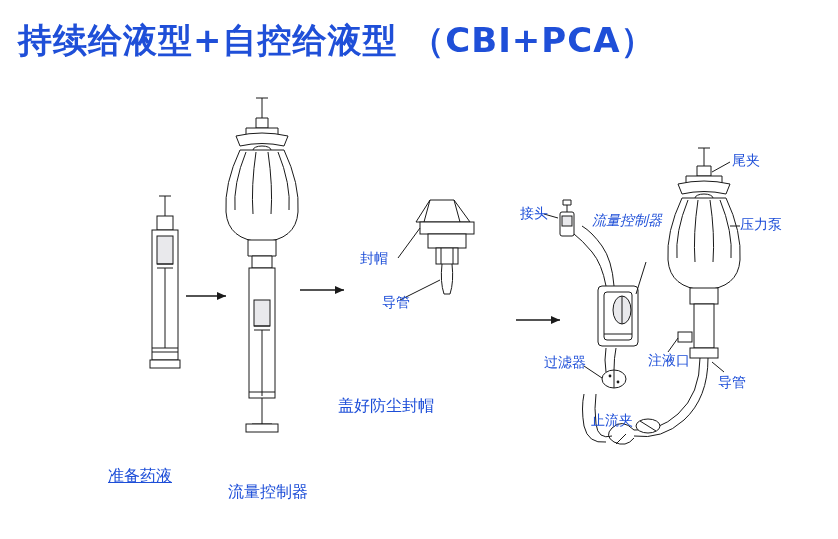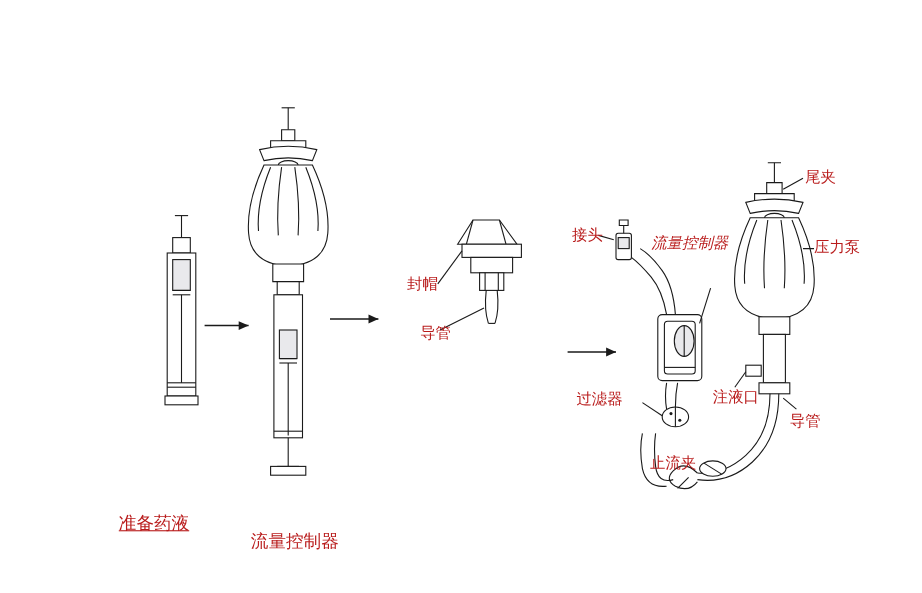--- a/index.html
+++ b/index.html
@@ -20,21 +20,21 @@
     left: 18px;
     top: 18px;
     font-size: 34px;
     font-weight: bold;
     color: #1f4fd8;
     letter-spacing: 1px;
     white-space: nowrap;
   }
   .lbl {
     position: absolute;
-    color: #b91c1c;
+    color: #1d4ed8;
     font-size: 14px;
     white-space: nowrap;
     font-family: "DejaVu Sans", "Liberation Sans", sans-serif;
   }
   .lbl.big {
     font-size: 16px;
   }
   svg.art {
     position: absolute;
     left: 0;
@@ -46,20 +46,21 @@
   .ln { stroke: #1a1a1a; fill: none; stroke-width: 1; }
   .ln2 { stroke: #1a1a1a; fill: none; stroke-width: 1.4; }
   .fillw { fill: #ffffff; }
   .fillg { fill: #e9e9ec; }
 </style>
 </head>
 <body>
 
 <div id="page">
 
+  <div id="title">持续给液型+自控给液型 （CBI+PCA）</div>
 
   <svg class="art" viewBox="0 0 838 539">
 
     <g>
 
       <line class="ln" x1="165" y1="196" x2="165" y2="216"></line>
       <line class="ln" x1="159" y1="196" x2="171" y2="196"></line>
 
       <rect class="ln fillw" x="157" y="216" width="16" height="14"></rect>
 
@@ -207,26 +208,27 @@
       <line class="ln" x1="626" y1="434" x2="616" y2="444"></line>
 
       <line class="ln" x1="678" y1="338" x2="668" y2="352"></line>
 
       <line class="ln" x1="712" y1="362" x2="724" y2="372"></line>
     </g>
   </svg>
 
   <div class="lbl big" style="left:108px; top:466px;text-decoration:underline;">准备药液</div>
   <div class="lbl big" style="left:228px; top:482px;">流量控制器</div>
-
-  <div class="lbl" style="left:370px; top:250px;text-align:center;">封帽</div>
+  <div class="lbl big" style="left:338px; top:396px;">盖好防尘封帽</div>
+
+  <div class="lbl" style="left:360px; top:250px;text-align:center;">封帽</div>
   <div class="lbl" style="left:382px; top:294px;">导管</div>
 
   <div class="lbl" style="left:732px; top:152px;">尾夹</div>
   <div class="lbl" style="left:520px; top:205px;text-align:right;">接头</div>
   <div class="lbl" style="left:592px; top:212px;font-style:italic;">流量控制器</div>
   <div class="lbl" style="left:740px; top:216px;font-family:Liberation Serif, serif;">压力泵</div>
-  <div class="lbl" style="left:524px; top:354px;text-align:right;">过滤器</div>
+  <div class="lbl" style="left:544px; top:354px;text-align:right;">过滤器</div>
   <div class="lbl" style="left:648px; top:352px;">注液口</div>
   <div class="lbl" style="left:591px; top:412px;">止流夹</div>
   <div class="lbl" style="left:718px; top:374px;">导管</div>
 
 </div>
 
 </body></html>

